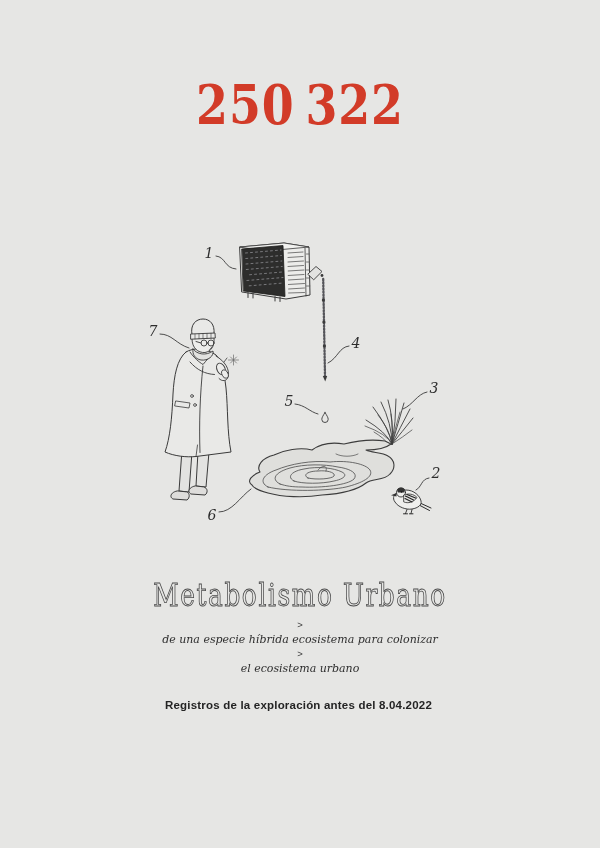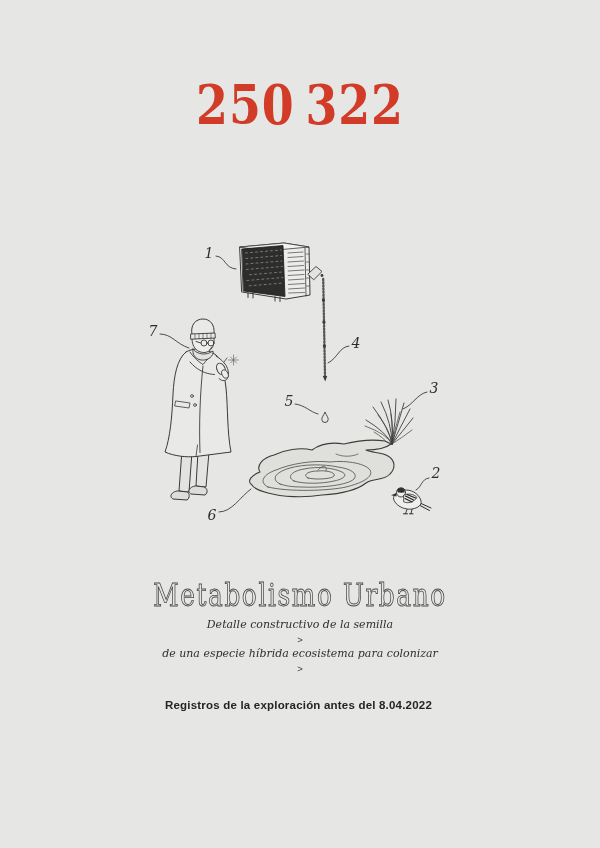--- a/index.html
+++ b/index.html
@@ -225,21 +225,21 @@
     </g>
   </svg>
 
   <svg class="title-svg" width="600" height="55">
     <g transform="translate(300,0) scale(0.8,1) translate(-300,0)">
       <text x="300" y="41" text-anchor="middle" font-family="DejaVu Serif, serif" font-size="31" letter-spacing="2" fill="none" stroke="#4a4a4a" stroke-width="0.9">Metabolismo Urbano</text>
     </g>
   </svg>
 
   <div class="subtitle">
-    <div>Detalle constructivo de la semilla</div>
     <div class="sep">&gt;</div>
     <div>de una especie híbrida ecosistema para colonizar</div>
     <div class="sep">&gt;</div>
+    <div>el ecosistema urbano</div>
   </div>
 
   <div class="footer">Registros de la exploración antes del 8.04.2022</div>
 
 </div>
 
 </body></html>

